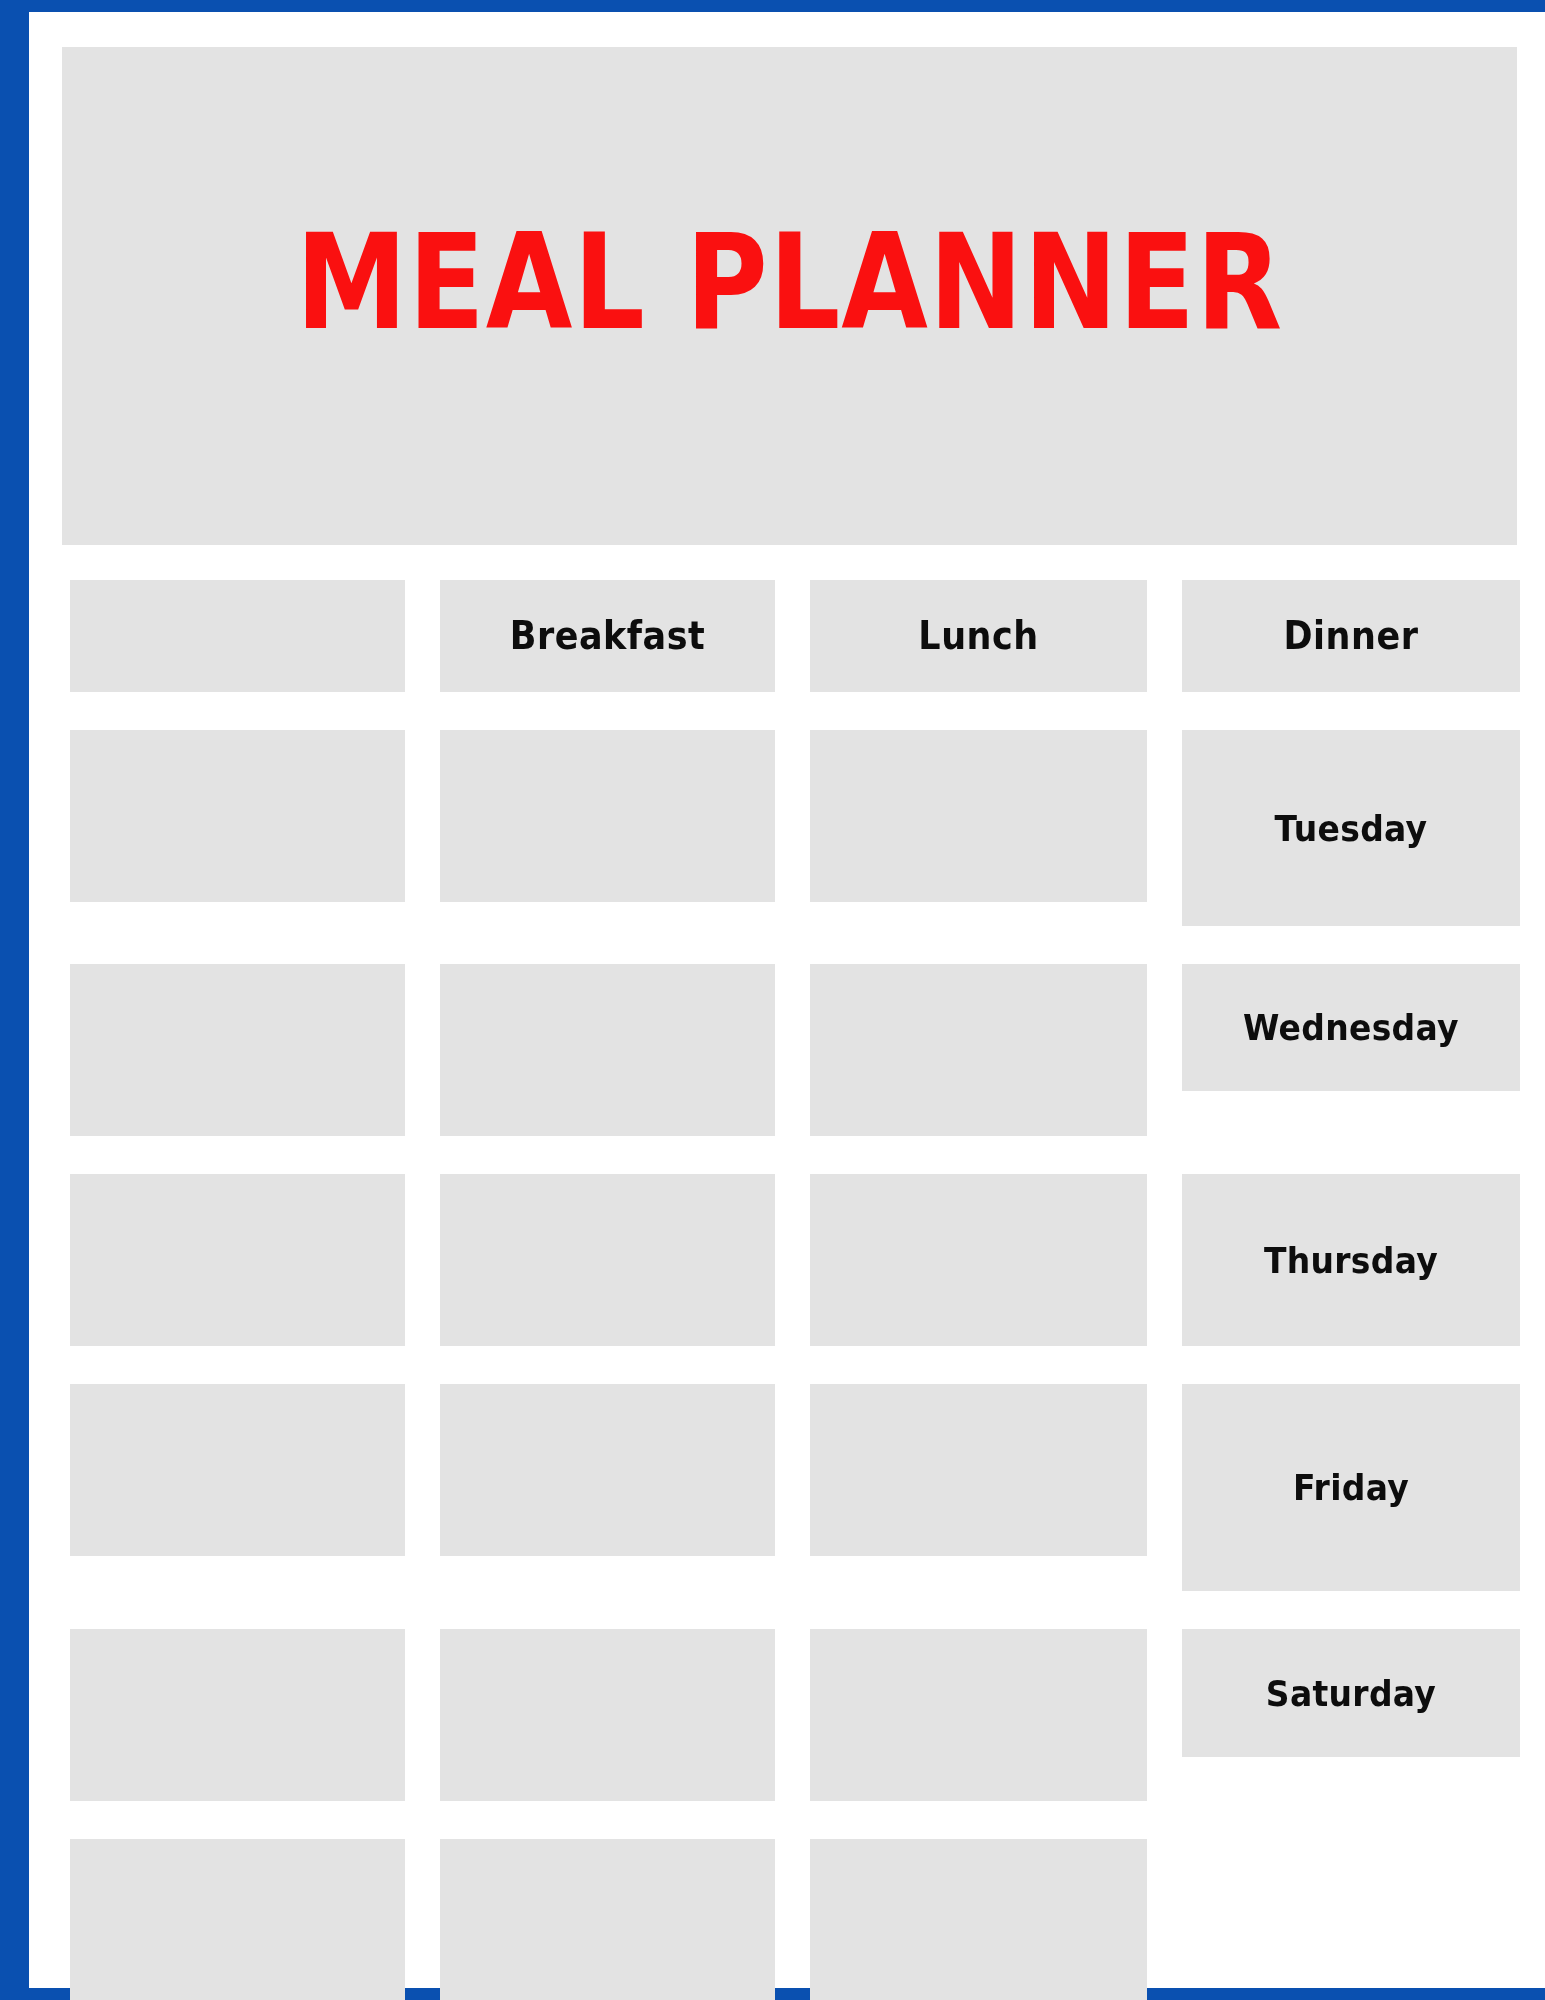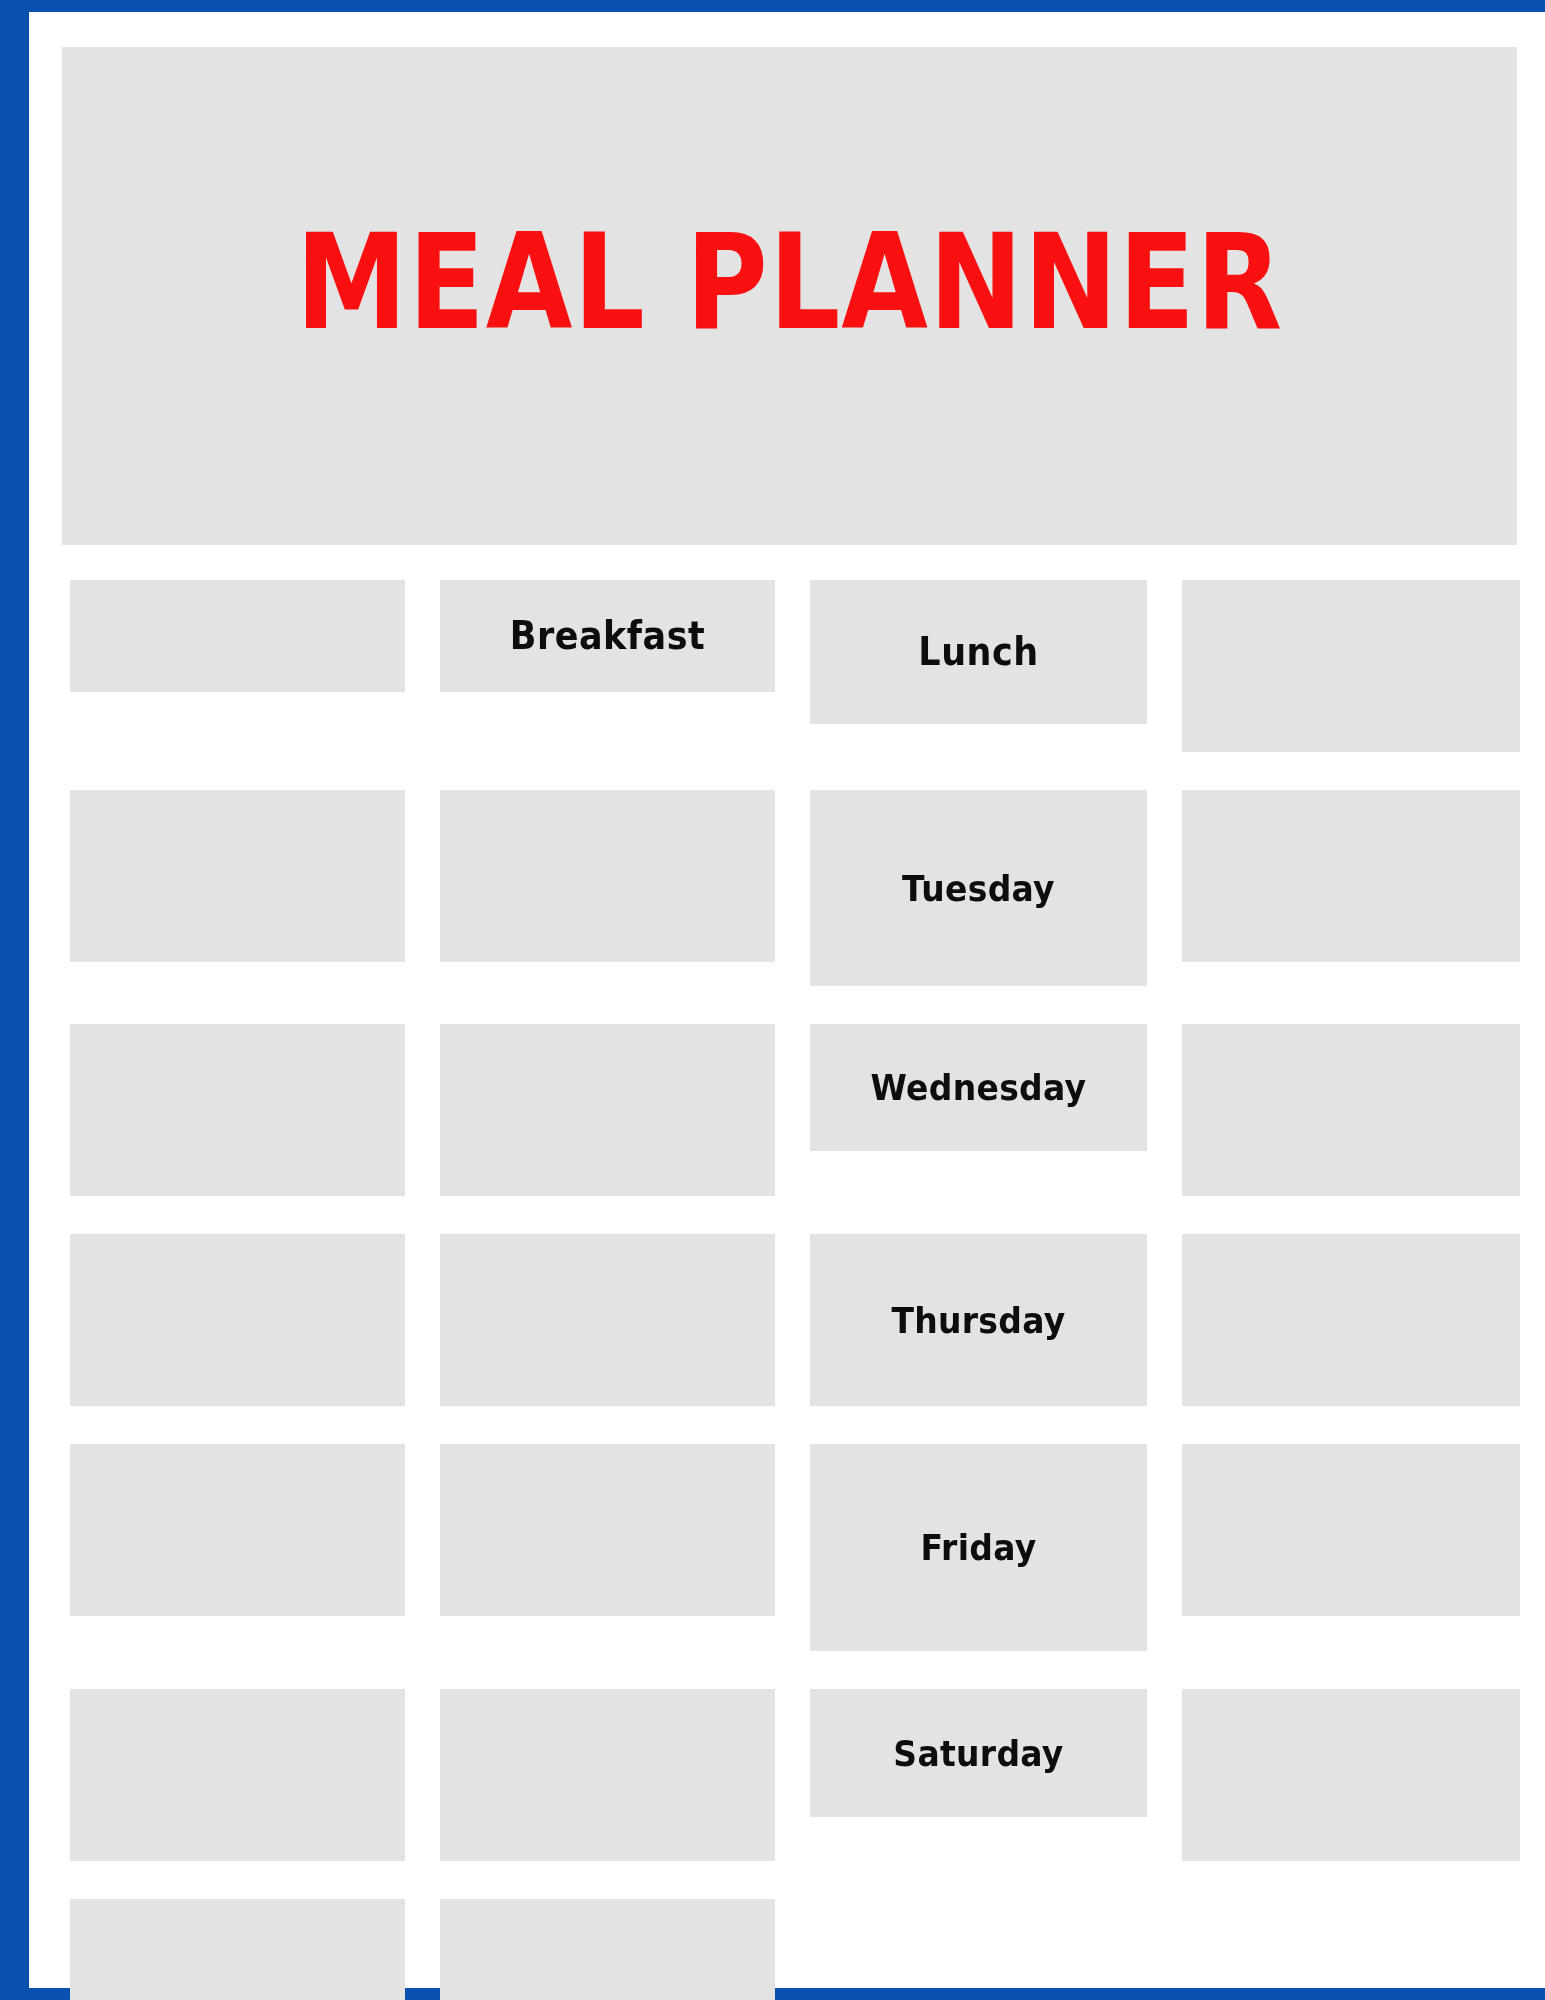--- a/index.html
+++ b/index.html
@@ -108,22 +108,25 @@
     <div class="title-banner">
       <div class="title-text">MEAL PLANNER</div>
     </div>
 
     <div class="planner">
 
       <div class="cell blank head-cell" style="height:112px"></div>
       <div class="cell head-cell" style="height:112px">
         <span class="col-label">Breakfast</span>
       </div>
-      <div class="cell head-cell" style="height:144px">
+      <div class="cell head-cell" style="height:112px">
         <span class="col-label">Lunch</span>
+      </div>
+      <div class="cell head-cell" style="height:112px">
+        <span class="col-label">Dinner</span>
       </div>
 
       <div class="cell" style="height:172px">
         <span class="day-label"></span>
       </div>
       <div class="cell" style="height:172px">
         <span class="day-label"></span>
       </div>
       <div class="cell" style="height:172px">
         <span class="day-label"></span>

